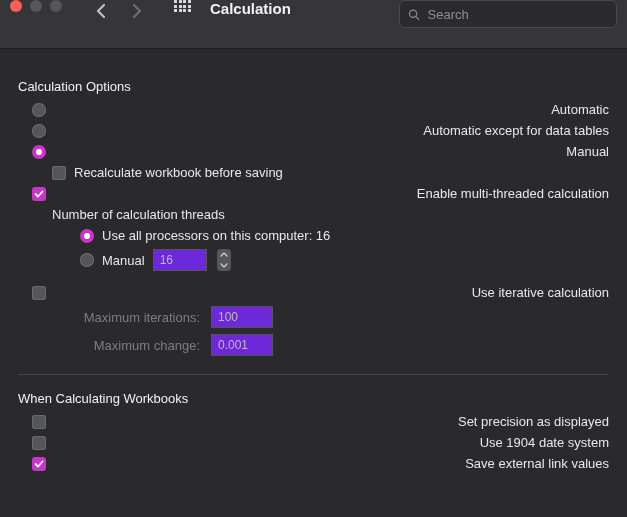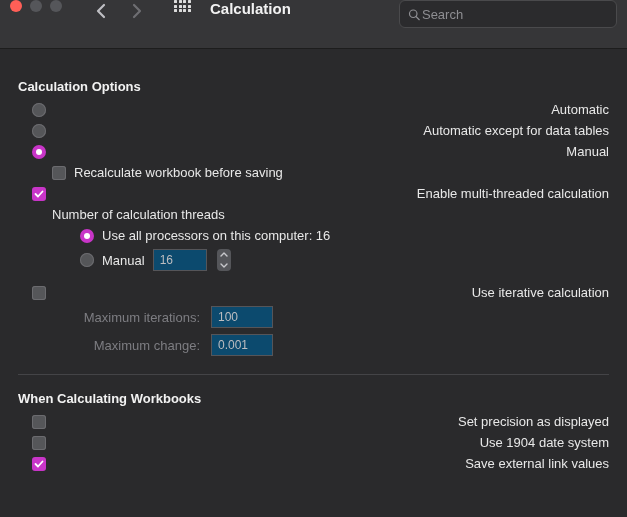--- a/index.html
+++ b/index.html
@@ -74,37 +74,38 @@
   .searchbox {
     display: flex;
     align-items: center;
     background: #2b2b2d;
     border: 1px solid #4a4a4c;
     border-radius: 6px;
     height: 26px;
     width: 200px;
     padding: 0 8px;
     color: #8e8e92;
+    gap: 6px;
   }
   .search-input {
     background: transparent;
     border: none;
     outline: none;
     color: #e8e8e8;
     font-size: 13px;
     width: 100%;
   }
   .search-input::placeholder { color: #8e8e92; }
 
   
   .content {
     padding: 16px 18px;
   }
   .section-title {
-    font-weight: 700;
+    font-weight: 400;
     font-size: 13px;
     color: #f2f2f2;
     margin: 16px 0 8px 0;
   }
   .section-title:first-child { margin-top: 14px; }
 
   .row {
     display: flex;
     align-items: center;
     gap: 8px;
@@ -174,21 +175,21 @@
     margin: 6px 0 6px 34px;
   }
   .form-label {
     width: 148px;
     text-align: right;
     color: #7d7d82;
   }
   .num-input {
     width: 48px;
     height: 20px;
-    background: #0c4a6e;
+    background: #6d28d9;
     border: 1px solid #555559;
     color: #bdbdc0;
     padding: 0 6px;
     font-size: 12px;
     border-radius: 0;
     outline: none;
   }
   .num-input.small { width: 40px; }
 
   .stepper {

